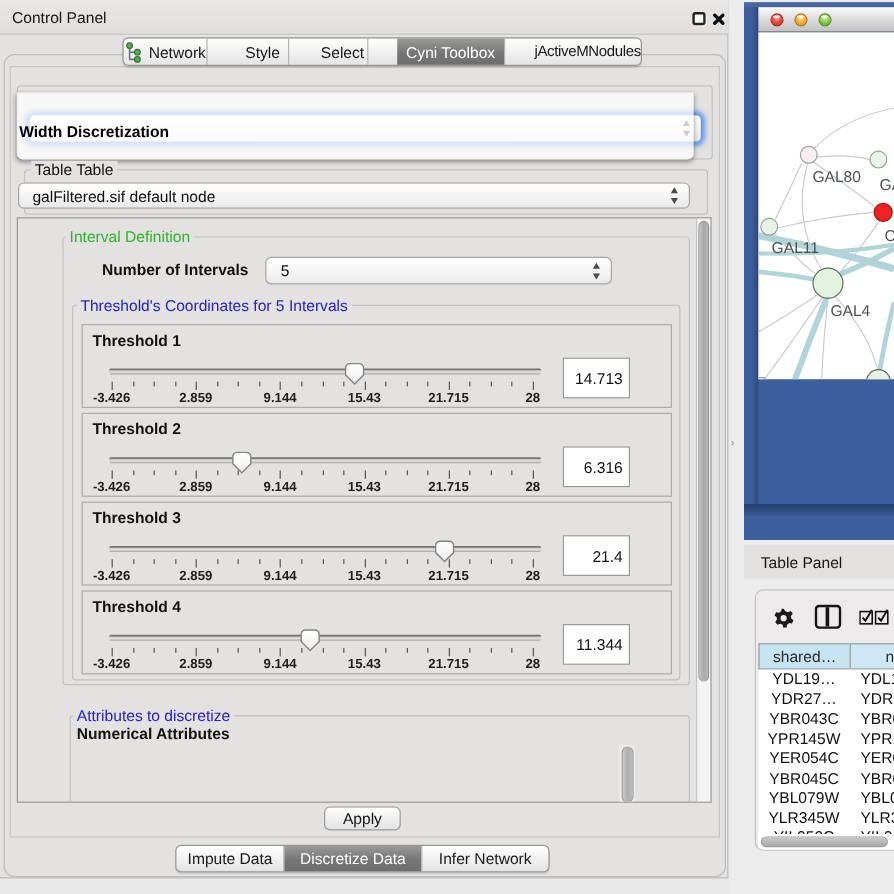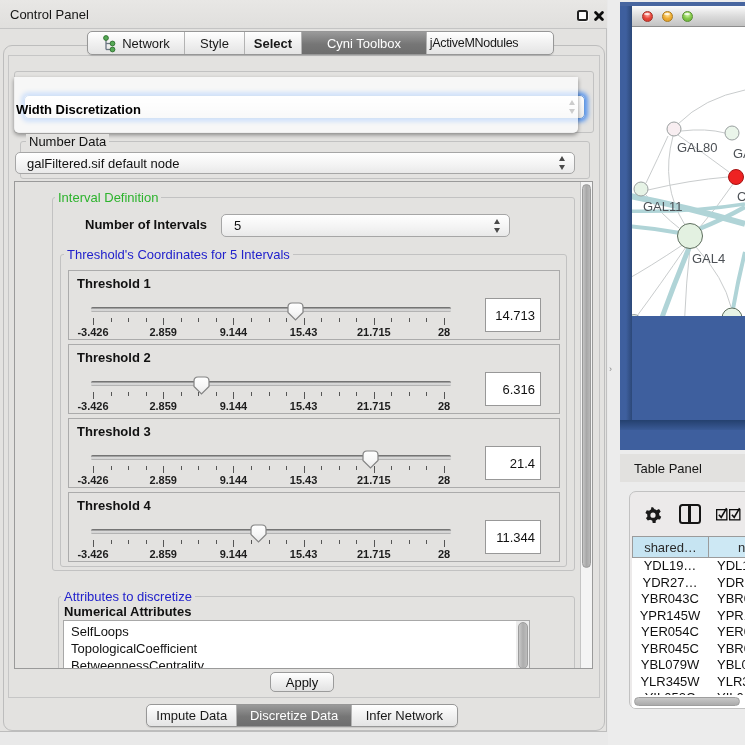--- a/index.html
+++ b/index.html
@@ -25,21 +25,21 @@
   .stepper:after { content:""; position:absolute; left:1px; bottom:0;
     border-left:3.5px solid transparent; border-right:3.5px solid transparent;
     border-top:5px solid #4a4a4a; }
   .grouplab { position:absolute; font-size:13px; background:#e3e2e0; padding:0 3px; }
   .tlabel { font-weight:bold; font-size:13px; color:#111; }
   .track { position:absolute; height:5px;
     background:linear-gradient(#747474 0%,#747474 20%,#cfcfcf 40%,#e2e2e2 62%,#a2a2a2 100%);
     border-radius:1.5px; }
   .vbox { position:absolute; background:#fff; border:1px solid #989898;
     font-size:13px; color:#111; display:flex; align-items:center;
-    justify-content:flex-end; padding-right:5px;margin-left:16px; }
+    justify-content:flex-end; padding-right:5px; }
   .ticklab { position:absolute; font-size:11px; font-weight:bold; color:#1d1d1d;
     transform:translateX(-50%); }
 </style>
 </head>
 <body>
 <div id="stage">
 
   <div class="abs" style="left:0;top:0;width:607px;height:732px;background:#e3e2e0;border-right:1px solid #c0c0c0;border-bottom:1px solid #bdbdbd;"></div>
 
   <div class="abs" style="left:0;top:0;width:607px;height:29px;background:linear-gradient(#e8e7e5,#e0dfdd);border-bottom:1px solid #c4c4c4;"></div>
@@ -49,47 +49,47 @@
     <g stroke="#0d0d0d" stroke-width="2.8" stroke-linecap="round">
       <line x1="1.6" y1="1.6" x2="8.4" y2="8.4"></line>
       <line x1="8.4" y1="1.6" x2="1.6" y2="8.4"></line>
     </g>
   </svg>
 
   <div class="abs" style="left:3px;top:45px;width:602px;height:686px;border:1px solid #bdbdbd;border-radius:9px;"></div>
 
   <div class="abs" style="left:8px;top:55px;width:592px;height:643px;border:1px solid #c6c6c6;"></div>
 
-  <div class="segbar abs" style="left:87px;top:31px;width:467px;height:24px;">
+  <div class="segbar abs" style="left:102px;top:31px;width:433px;height:24px;gap:24px;">
     <div class="seg" style="width:97px;">
       <svg width="15" height="19" viewBox="0 0 15 19" style="margin-right:5px;">
         <line x1="4" y1="4" x2="4" y2="15.5" stroke="#6a7582" stroke-width="1.3"></line>
         <line x1="4" y1="9.5" x2="10.5" y2="9.5" stroke="#6a7582" stroke-width="1.3"></line>
         <line x1="4" y1="15.5" x2="10.5" y2="15.5" stroke="#6a7582" stroke-width="1.3"></line>
         <circle cx="4" cy="4" r="2.4" fill="#55a955" stroke="#2e6e2e" stroke-width="0.9"></circle>
         <circle cx="10.5" cy="9.5" r="2.4" fill="#55a955" stroke="#2e6e2e" stroke-width="0.9"></circle>
         <circle cx="10.5" cy="15.5" r="2.4" fill="#55a955" stroke="#2e6e2e" stroke-width="0.9"></circle>
       </svg>
       Network</div>
     <div class="seg" style="width:60px;">Style</div>
-    <div class="seg" style="width:57px;font-weight:bold;">Select</div>
+    <div class="seg" style="width:57px;">Select</div>
     <div class="seg segdark" style="width:125px;">Cyni Toolbox</div>
     <div class="seg" style="width:94px;font-size:12.5px;letter-spacing:-0.3px;">jActiveMNodules</div>
   </div>
 
   <div class="abs" style="left:14px;top:71px;width:580px;height:62px;border:1px solid #c2c2c2;border-radius:3px;"></div>
   <div class="combo abs" style="left:24px;top:95px;width:561px;height:24px;box-shadow:0 0 4px 2.5px rgba(70,140,240,0.85);border-color:#6699dd;">
     <div class="stepper"></div>
   </div>
 
   <div class="abs" style="left:14px;top:77px;width:564px;height:56px;background:rgba(255,255,255,0.72);border-radius:0 0 5px 5px;box-shadow:0 2px 4px rgba(0,0,0,0.4);"></div>
   <div class="abs" style="left:16px;top:102px;font-size:13px;font-weight:bold;color:#000;">Width Discretization</div>
 
   <div class="abs" style="left:20px;top:141px;width:570px;height:38px;border:1px solid #c2c2c2;border-radius:3px;"></div>
-  <div class="grouplab" style="left:26px;top:134px;color:#111;">Number Data</div>
+  <div class="grouplab" style="left:26px;top:134px;color:#111;">Table Table</div>
   <div class="combo abs" style="left:15px;top:152px;width:560px;height:22px;">
     <span style="margin-left:11px;">galFiltered.sif default node</span>
     <div class="stepper"></div>
   </div>
 
   <div class="abs" style="left:14px;top:181px;width:579px;height:488px;border:1px solid #9a9a9a;background:#e3e2e0;overflow:hidden;">
 
     <div class="abs" style="right:0;top:0;width:12px;height:486px;background:#f4f4f4;border-left:1px solid #c4c4c4;"></div>
     <div class="abs" style="right:1.5px;top:2px;width:9px;height:384px;background:linear-gradient(to right,#c4c4c4,#a8a8a8 50%,#b8b8b8);border-radius:5px;border:1px solid #9a9a9a;"></div>
 
@@ -272,23 +272,20 @@
               </linearGradient>
             </defs>
           </svg>
           <div class="vbox" style="left:400px;top:27px;width:56px;height:34px;">11.344</div>
         </div>
       </div>
 
     <div class="abs" style="left:43px;top:414px;width:517px;height:104px;border:1px solid #c2c2c2;border-radius:3px;"></div>
     <div class="grouplab" style="left:46px;top:407px;color:#2222cc;">Attributes to discretize</div>
     <div class="abs tlabel" style="left:49px;top:422px;">Numerical Attributes</div>
-    <div class="abs" style="left:48px;top:438px;width:467px;height:50px;background:#fff;border:1px solid #a8a8a8;font-size:13px;color:#111;">
-      <div style="padding-left:7px;padding-top:2px;line-height:17px;">SelfLoops<br>TopologicalCoefficient<br>BetweennessCentrality</div>
-    </div>
     <div class="abs" style="left:501px;top:439px;width:13px;height:48px;background:#ededed;"></div>
     <div class="abs" style="left:502.5px;top:440px;width:10px;height:47px;background:linear-gradient(to right,#c9c9c9,#adadad 50%,#bdbdbd);border-radius:5px;border:1px solid #9d9d9d;"></div>
   </div>
 
   <div class="abs" style="left:270px;top:672px;width:64px;height:20px;background:linear-gradient(#ffffff,#f0f0f0 50%,#e2e2e2);border:1px solid #9b9b9b;border-radius:5px;font-size:13px;color:#111;display:flex;align-items:center;justify-content:center;">Apply</div>
 
   <div class="segbar abs" style="left:146px;top:704px;width:312px;height:23px;">
     <div class="seg" style="width:91px;">Impute Data</div>
     <div class="seg segdark" style="width:115px;">Discretize Data</div>
     <div class="seg" style="width:106px;">Infer Network</div>

